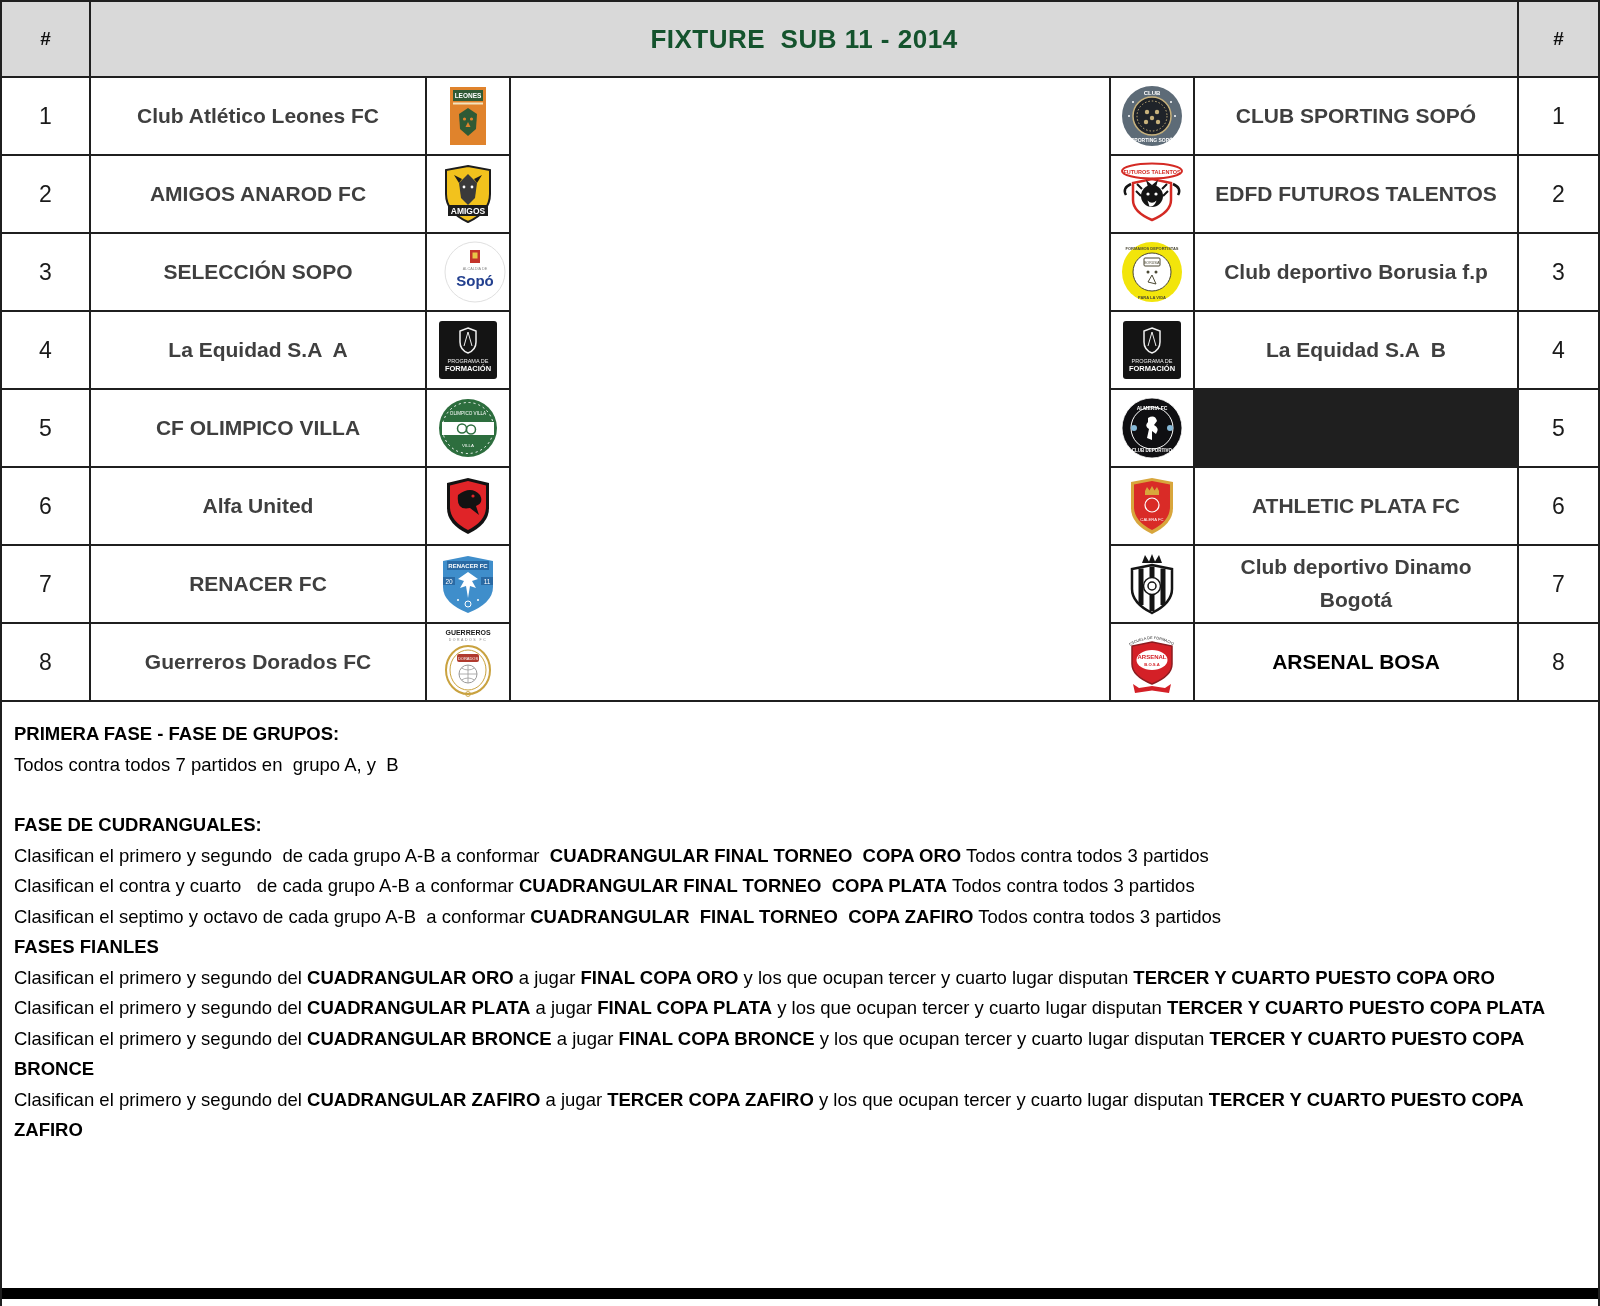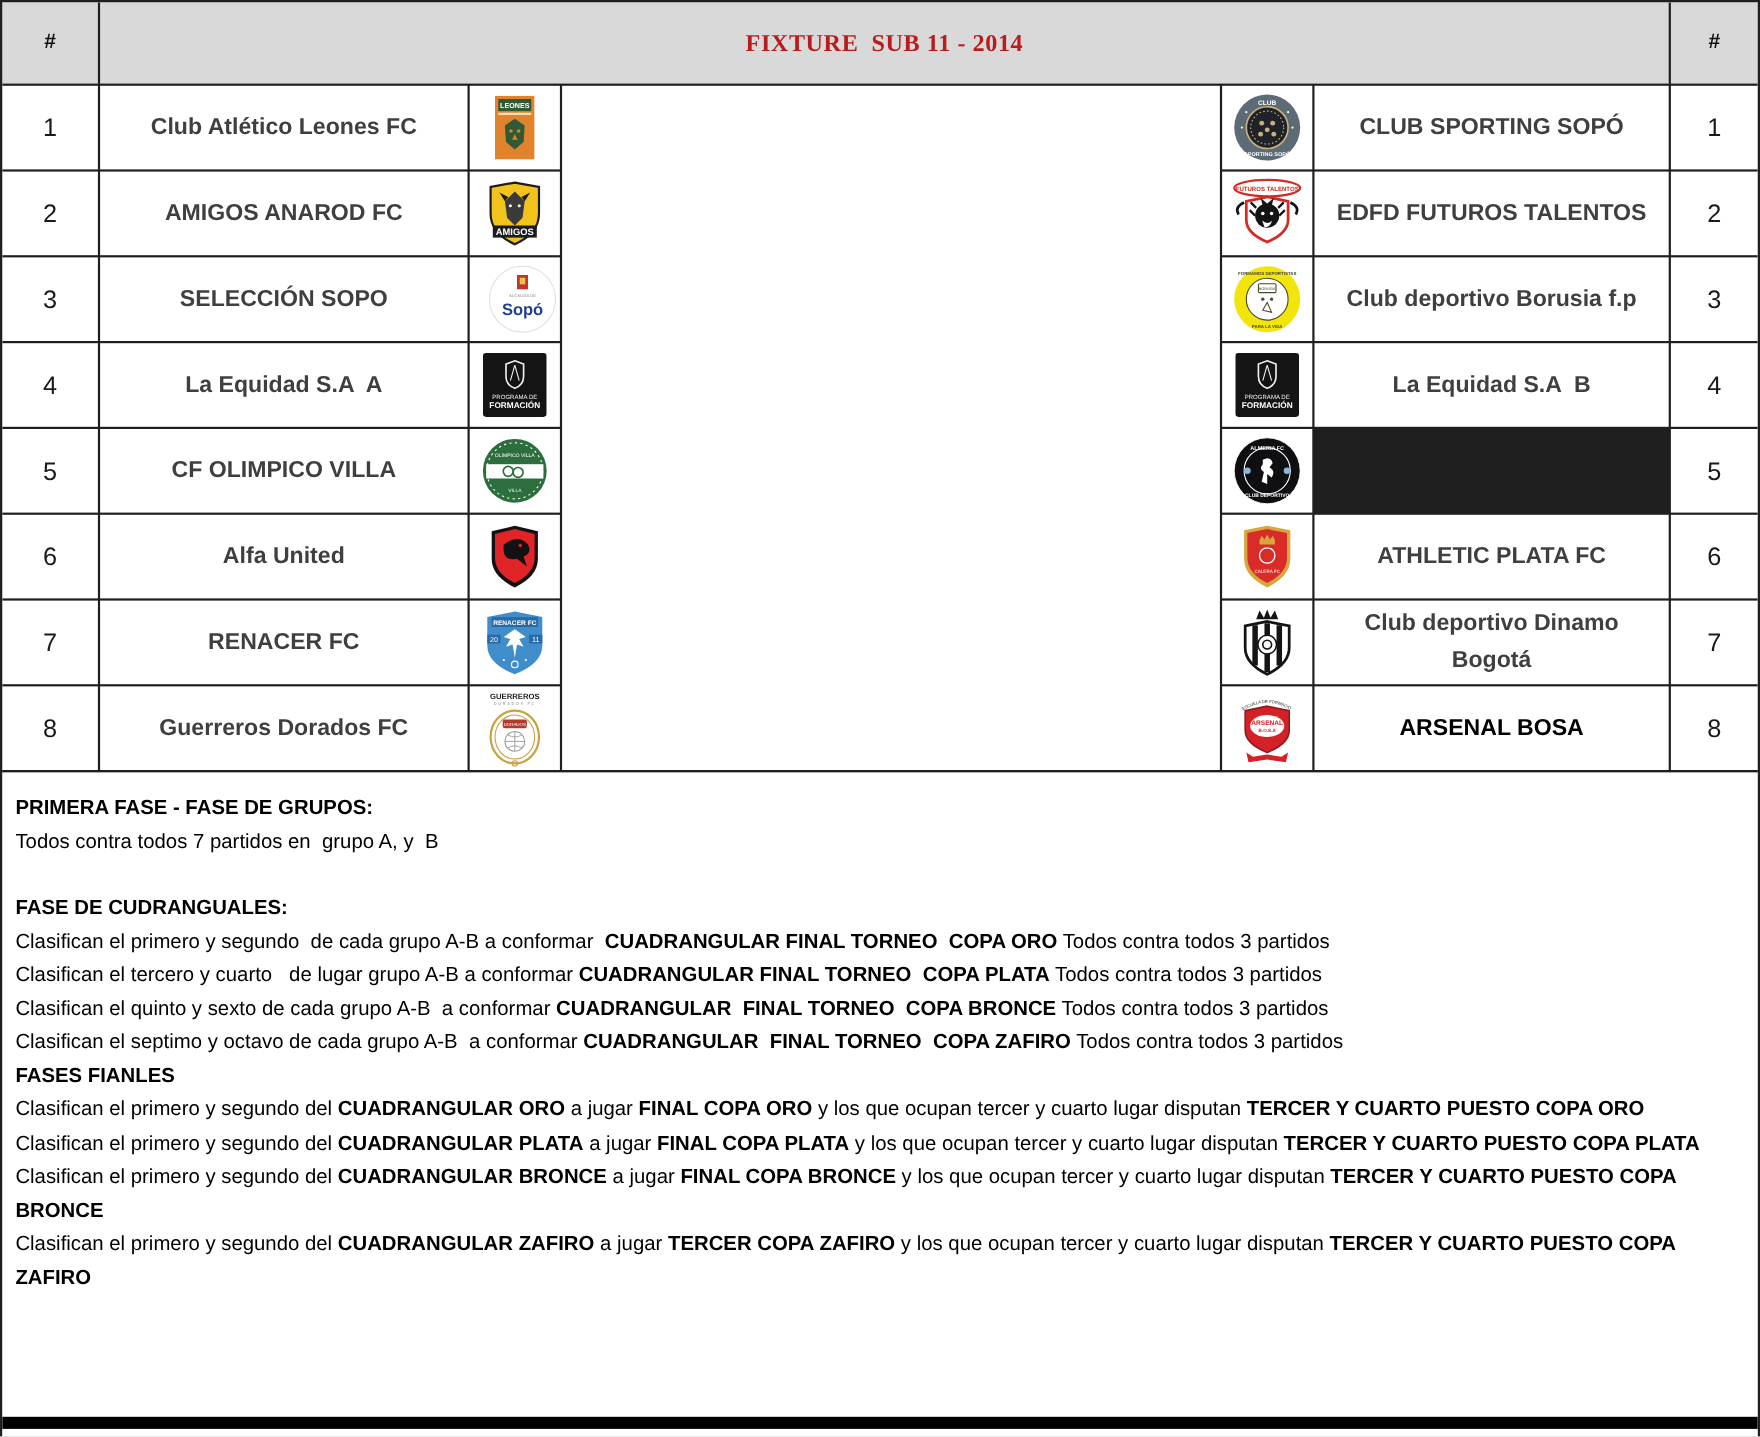--- a/index.html
+++ b/index.html
@@ -8,21 +8,21 @@
   .page { position:relative; width:1600px; height:1306px; background:#fff;
           border:2px solid #1f1f1f; border-bottom:none; overflow:hidden; }
   .grid { display:grid; width:100%;
           grid-template-columns:87px 334px 82px 1fr 82px 322px 79px;
           grid-template-rows:74px repeat(8,76px);
           gap:2px; background:#1f1f1f; border-bottom:2px solid #1f1f1f; }
   .cell { background:#fff; display:flex; align-items:center; justify-content:center;
           text-align:center; white-space:pre-wrap; overflow:hidden; }
   .hdr  { background:#d9d9d9; }
   .hash { font-weight:bold; font-size:19px; color:#111; }
-  .title{ font-weight:bold; font-size:22px; color:#b91c1c; letter-spacing:.5px;font-family:Liberation Serif, serif; }
+  .title{ font-weight:bold; font-size:26px; color:#14532d; letter-spacing:.5px; }
   .num  { font-size:23px; color:#1a1a1a; }
   .name { font-weight:bold; font-size:21px; color:#3f3f3f; line-height:1.55; padding:0 12px; }
   .name.strong { color:#000; }
   .logo { padding:2px; }
   .notes{ padding-top:17px; font-size:18.5px; line-height:30.5px; color:#000; }
   .note { text-align:left; white-space:pre-wrap; margin:0 12px; }
   .note .b { font-weight:bold; }
   .spacer { height:30px; }
   .bottom-bar { position:absolute; left:0; right:0; bottom:7px; height:11px; background:#000; }
   svg text { font-family:"Liberation Sans", sans-serif; }
@@ -220,22 +220,21 @@
         </svg></div>
       <div class="cell name strong" style="grid-area: 9 / 6;">ARSENAL BOSA</div>
       <div class="cell num" style="grid-area: 9 / 7;">8</div>
     </div>
   <div class="notes" id="notes">
       <div class="note"><span class="b">PRIMERA FASE - FASE DE GRUPOS:</span></div>
       <div class="note"><span>Todos contra todos 7 partidos en  grupo A, y  B</span></div>
       <div class="spacer"></div>
       <div class="note"><span class="b">FASE DE CUDRANGUALES:</span></div>
       <div class="note"><span>Clasifican el primero y segundo  de cada grupo A-B a conformar  </span><span class="b">CUADRANGULAR FINAL TORNEO  COPA ORO</span><span> Todos contra todos 3 partidos</span></div>
-      <div class="note"><span>Clasifican el tercero y cuarto   de lugar grupo A-B a conformar </span><span class="b">CUADRANGULAR FINAL TORNEO  COPA PLATA</span><span> Todos contra todos 3 partidos</span></div>
-      <div class="note"><span>Clasifican el quinto y sexto de cada grupo A-B  a conformar </span><span class="b">CUADRANGULAR  FINAL TORNEO  COPA BRONCE</span><span> Todos contra todos 3 partidos</span></div>
+      <div class="note"><span>Clasifican el contra y cuarto   de cada grupo A-B a conformar </span><span class="b">CUADRANGULAR FINAL TORNEO  COPA PLATA</span><span> Todos contra todos 3 partidos</span></div>
       <div class="note"><span>Clasifican el septimo y octavo de cada grupo A-B  a conformar </span><span class="b">CUADRANGULAR  FINAL TORNEO  COPA ZAFIRO</span><span> Todos contra todos 3 partidos</span></div>
       <div class="note"><span class="b">FASES FIANLES</span></div>
       <div class="note"><span>Clasifican el primero y segundo del </span><span class="b">CUADRANGULAR ORO</span><span> a jugar </span><span class="b">FINAL COPA ORO</span><span> y los que ocupan tercer y cuarto lugar disputan </span><span class="b">TERCER Y CUARTO PUESTO COPA ORO</span></div>
       <div class="note"><span>Clasifican el primero y segundo del </span><span class="b">CUADRANGULAR PLATA</span><span> a jugar </span><span class="b">FINAL COPA PLATA</span><span> y los que ocupan tercer y cuarto lugar disputan </span><span class="b">TERCER Y CUARTO PUESTO COPA PLATA</span></div>
       <div class="note"><span>Clasifican el primero y segundo del </span><span class="b">CUADRANGULAR BRONCE</span><span> a jugar </span><span class="b">FINAL COPA BRONCE</span><span> y los que ocupan tercer y cuarto lugar disputan </span><span class="b">TERCER Y CUARTO PUESTO COPA BRONCE</span></div>
       <div class="note"><span>Clasifican el primero y segundo del </span><span class="b">CUADRANGULAR ZAFIRO</span><span> a jugar </span><span class="b">TERCER COPA ZAFIRO</span><span> y los que ocupan tercer y cuarto lugar disputan </span><span class="b">TERCER Y CUARTO PUESTO COPA ZAFIRO</span></div>
     </div>
   <div class="bottom-bar"></div>
 </div>
 

